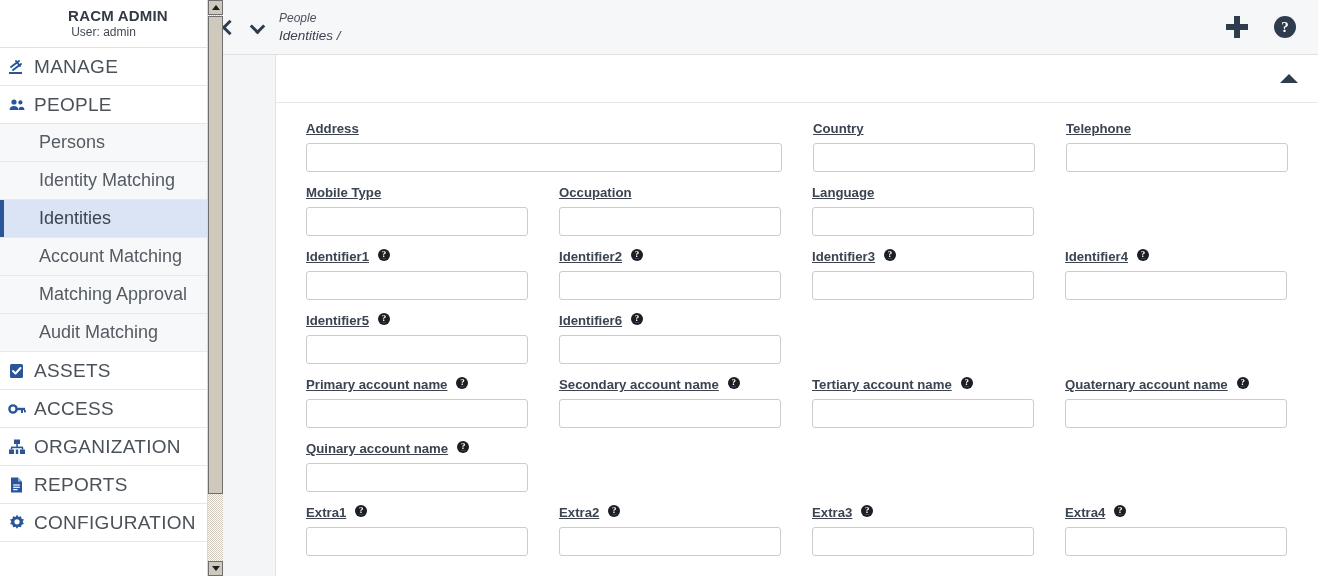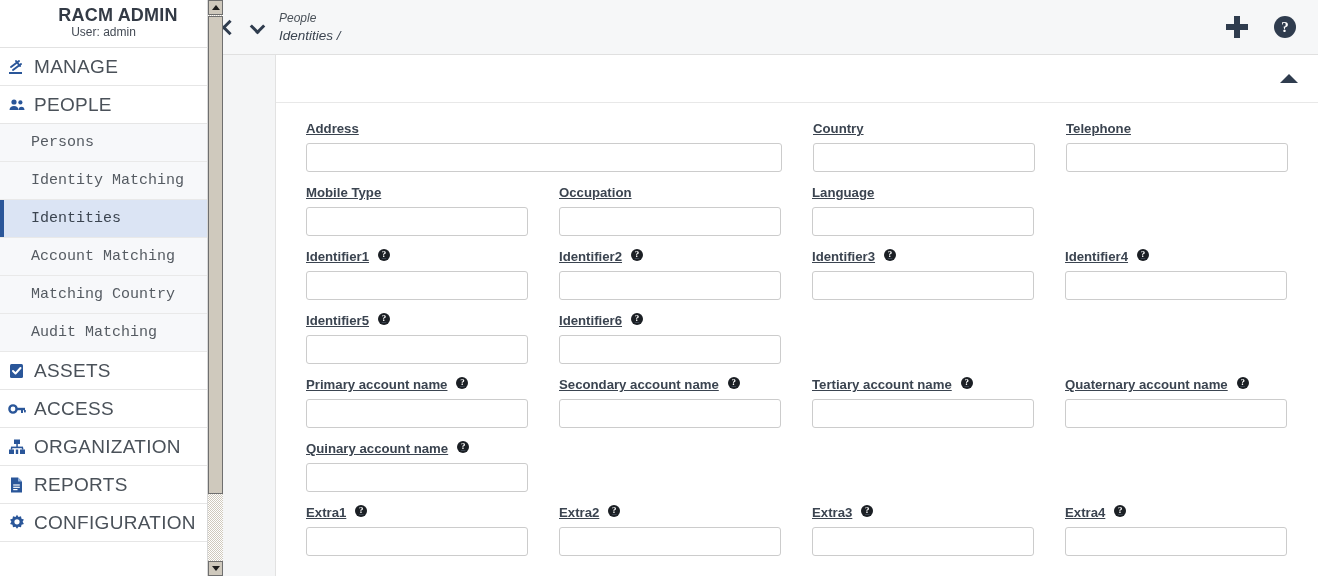--- a/index.html
+++ b/index.html
@@ -22,21 +22,21 @@
     flex: 0 0 208px;
   }
   .brand {
     height: 48px;
     padding-top: 7px;
     text-align: center;
     border-bottom: 1px solid #e2e2e2;
     background: #fff;
   }
   .brand-title {
-    font-size: 18px; font-weight: bold; color: #333a45;
+    font-size: 15px; font-weight: bold; color: #333a45;
     letter-spacing: .2px; line-height: 17px; padding-left: 29px;
   }
   .brand-user { font-size: 12px; color: #434a54; line-height: 16px; }
 
   .nav-group {
     height: 38px;
     display: flex; align-items: center;
     padding-left: 8px;
     border-bottom: 1px solid #e6e6e6;
     background: #ffffff;
@@ -47,27 +47,26 @@
     display: inline-flex; align-items: center; justify-content: flex-start;
     flex: 0 0 26px;
   }
   .nav-group .lbl {
     font-size: 19px; color: #4a5159; letter-spacing: .3px;
   }
 
   .nav-sub {
     height: 38px;
     display: flex; align-items: center;
-    padding-left: 31px;
+    padding-left: 39px;
     border-bottom: 1px solid #e9e9e9;
     background: #f7f8fa;
-    font-size: 15px; color: #555b62;
+    font-size: 18px; color: #555b62;
     cursor: pointer;
     position: relative;
-    font-family: Liberation Mono, monospace;
   }
   .nav-sub.active {
     background: #dbe4f4;
     color: #3b4450;
   }
   .nav-sub.active::before {
     content: "";
     position: absolute; left: 0; top: 0; bottom: 0;
     width: 4px; background: #2a5699;
   }
@@ -274,21 +273,21 @@
           <path d="M10.5 14c0-2.1 1.3-3.3 3-3.3s3 1.2 3 3.3z" fill="#2a5699"></path>
         </svg>
       </span>
       <span class="lbl">PEOPLE</span>
     </div>
 
     <div class="nav-sub">Persons</div>
     <div class="nav-sub">Identity Matching</div>
     <div class="nav-sub active">Identities</div>
     <div class="nav-sub">Account Matching</div>
-    <div class="nav-sub">Matching Country</div>
+    <div class="nav-sub">Matching Approval</div>
     <div class="nav-sub">Audit Matching</div>
 
     <div class="nav-group">
       <span class="ico">
         <svg width="18" height="18" viewBox="0 0 18 18">
           <rect x="2" y="2" width="13" height="14" rx="1.5" fill="#2a5699"></rect>
           <path d="M5 9l2.5 2.5L12.5 6" stroke="#ffffff" stroke-width="2" fill="none" stroke-linecap="round" stroke-linejoin="round"></path>
         </svg>
       </span>
       <span class="lbl">ASSETS</span>

